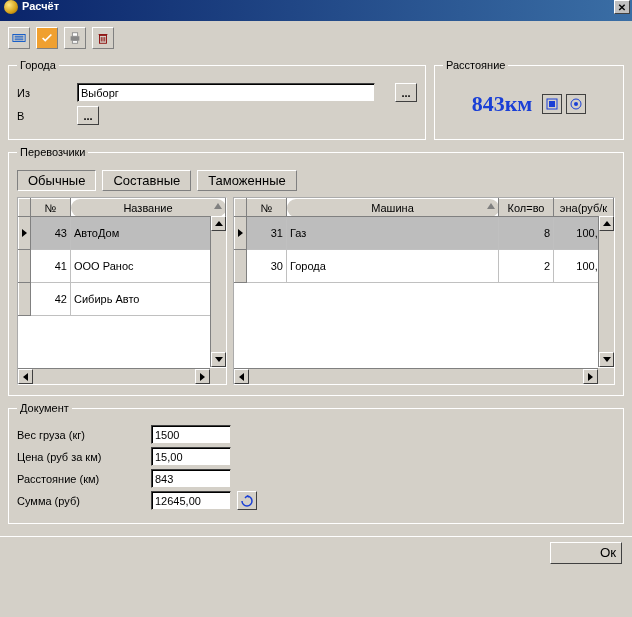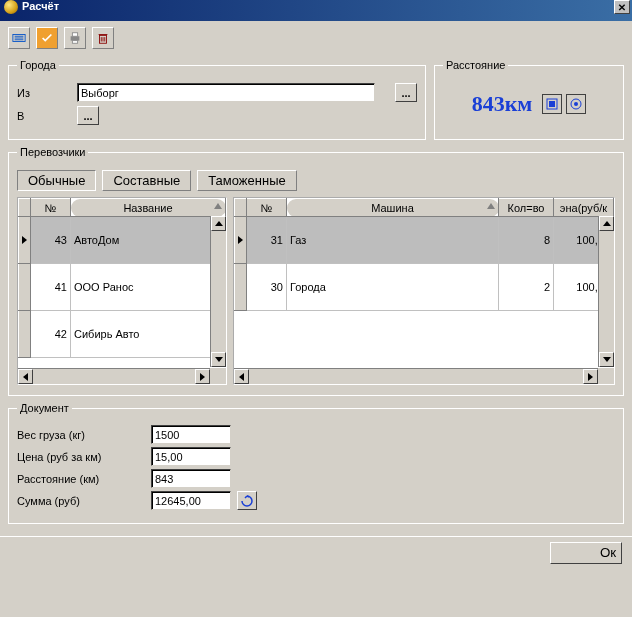--- a/index.html
+++ b/index.html
@@ -124,21 +124,21 @@
   padding: 1px 3px;
   height: 18px;
   color: #000;
   overflow: hidden;
   white-space: nowrap;
 }
 .grid th.sortable { position: relative; border-radius: 9px; }
 .grid th .sortarrow { position: absolute; right: 3px; top: 4px; width:0;height:0;border-left:4px solid transparent;border-right:4px solid transparent;border-bottom:6px solid #808080; }
 .grid td {
   border: 1px solid #c0c0c0;
-  padding: 17px 3px;
+  padding: 10px 3px;
   height: 33px;
   overflow: hidden;
   white-space: nowrap;
 }
 .grid tr.selected td { background: #bdbdbd; }
 .grid td.num { text-align: right; }
 .rowmarker { width: 12px; background:#d4d0c8 !important; border: 1px solid #808080 !important; border-top-color:#fff !important; border-left-color:#fff !important; }
 .rowmarker .tri { width:0;height:0;border-top:4px solid transparent;border-bottom:4px solid transparent;border-left:5px solid #000; display:inline-block; }
 .scrollbar-v { position:absolute; right:0; top:18px; bottom:17px; width:16px; background:#d4d0c8; border-left:1px solid #808080; }
 .scrollbar-v .sb-btn, .scrollbar-h .sb-btn { width:15px;height:15px;background:#d4d0c8;border:1px solid #fff;border-right-color:#404040;border-bottom-color:#404040;display:flex;align-items:center;justify-content:center; }

